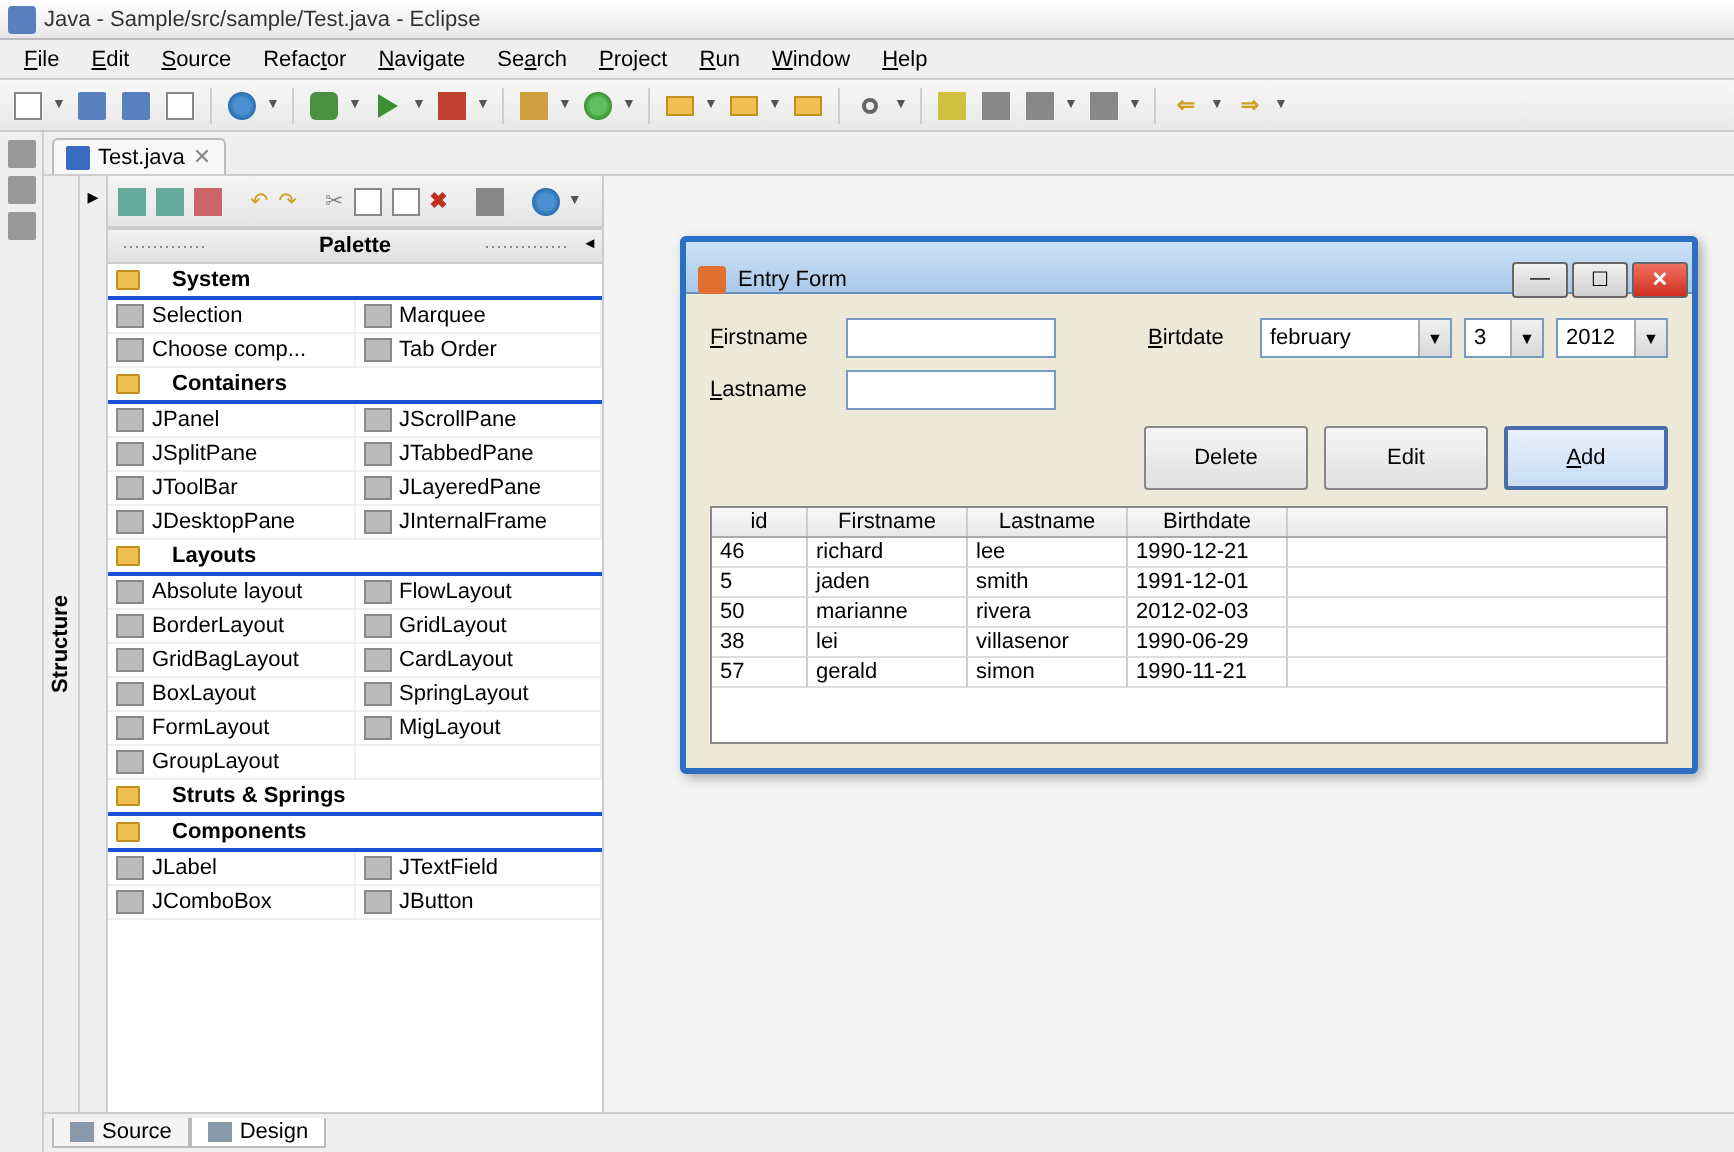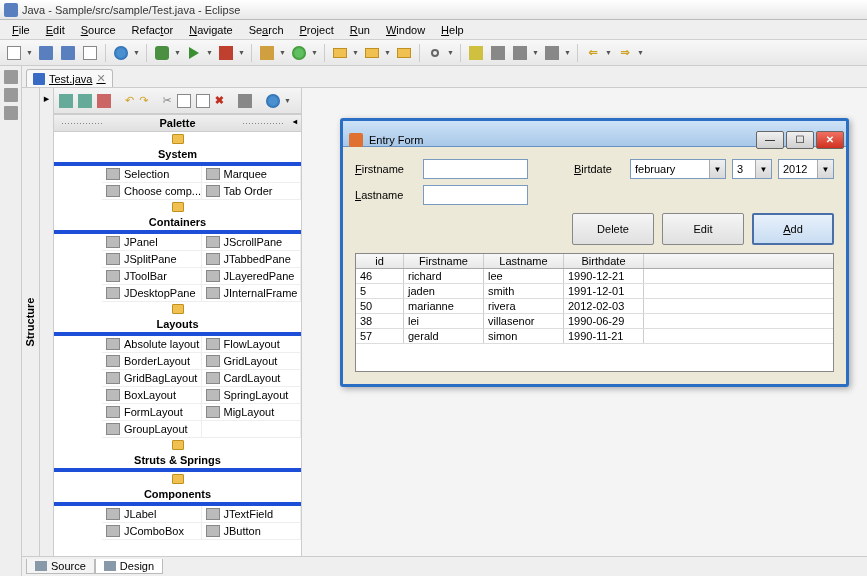--- a/index.html
+++ b/index.html
@@ -19,42 +19,42 @@
 .tb-btn { width: 20px; height: 20px; display: flex; align-items: center; justify-content: center; border: 1px solid transparent; border-radius: 2px; }
 .tb-sep { width: 1px; height: 18px; background: #ccc; margin: 0 3px; }
 .tb-drop { width: 8px; font-size: 7px; color: #555; }
 
 
 .main { display: flex; height: 510px; }
 .leftrail { width: 22px; background: #efefef; border-right: 1px solid #ccc; display: flex; flex-direction: column; align-items: center; padding-top: 4px; gap: 4px; }
 .leftrail .ic { width: 14px; height: 14px; background: #999; border-radius: 1px; }
 
 
-.tabrow { height: 22px; background: #efefef; border-bottom: 1px solid #ccc; display: flex; align-items: flex-end; padding-left: 4px; text-decoration: underline; }
+.tabrow { height: 22px; background: #efefef; border-bottom: 1px solid #ccc; display: flex; align-items: flex-end; padding-left: 4px; }
 .tab { background: #f8f8f8; border: 1px solid #bbb; border-bottom: none; border-radius: 3px 3px 0 0; padding: 2px 6px; display: flex; align-items: center; gap: 4px; }
 .tab .jic { width: 12px; height: 12px; background: #3a6bc4; border-radius: 1px; }
 .tab .x { font-size: 11px; color: #888; }
 
 .editor-wrap { flex: 1; display: flex; flex-direction: column; }
 .editor-body { flex: 1; display: flex; }
 
 
 .structtab { width: 18px; background: #efefef; border-right: 1px solid #ccc; display: flex; align-items: center; justify-content: center; }
 .structtab span { transform: rotate(-90deg); font-weight: bold; white-space: nowrap; font-size: 11px; }
 
 
 .palette { width: 248px; border-right: 1px solid #ccc; display: flex; flex-direction: column; background: #fff; overflow: hidden; }
 .pal-toolbar { height: 26px; background: linear-gradient(#f5f5f5,#e5e5e5); border-bottom: 1px solid #ccc; display: flex; align-items: center; padding: 0 4px; gap: 3px; }
 .pal-toolbar .tb-btn { width: 18px; height: 18px; }
 .pal-header { background: linear-gradient(#f0f0f0,#e0e0e0); border: 1px solid #ccc; border-left: none; border-right: none; padding: 2px 6px; font-weight: bold; text-align: center; position: relative; }
 .pal-header::before, .pal-header::after { content: ""; position: absolute; top: 50%; width: 40px; height: 1px; background: repeating-linear-gradient(90deg,#888,#888 1px,transparent 1px,transparent 3px); }
 .pal-header::before { left: 8px; } .pal-header::after { right: 18px; }
-.pal-cat { background: #fff; border-bottom: 4px solid #1d4ed8; padding: 2px 4px; display: flex; align-items: center; gap: 4px; font-weight: bold; flex-direction: column; }
+.pal-cat { background: #fff; border-bottom: 2px solid #1d4ed8; padding: 2px 4px; display: flex; align-items: center; gap: 16px; font-weight: bold; }
 .pal-folder { width: 12px; height: 10px; background: #f0c050; border: 1px solid #c09020; border-radius: 1px; }
-.pal-grid { display: grid; grid-template-columns: 1fr 1fr; margin-left: 48px; }
+.pal-grid { display: grid; grid-template-columns: 1fr 1fr; }
 .pal-item { display: flex; align-items: center; gap: 4px; padding: 2px 4px; border-bottom: 1px solid #eee; border-right: 1px solid #eee; cursor: default; overflow: hidden; white-space: nowrap; }
 .pal-item .pic { width: 14px; height: 12px; background: #bbb; border: 1px solid #888; flex-shrink: 0; }
 
 
 .canvas { flex: 1; background: #f4f4f4; position: relative; }
 
 
 .win { position: absolute; left: 38px; top: 30px; width: 509px; border: 3px solid #2a6fc3; border-radius: 3px; background: #ece9d8; box-shadow: 2px 2px 6px rgba(0,0,0,0.3); }
 .win-title { height: 26px; background: linear-gradient(#cde2f7,#a8c8e8); display: flex; align-items: center; padding: 12px 2px 0 6px; border-bottom: 1px solid #6a8fc3; }
 .win-title .jcup { width: 14px; height: 14px; background: #e07030; border-radius: 2px; margin-right: 6px; }

